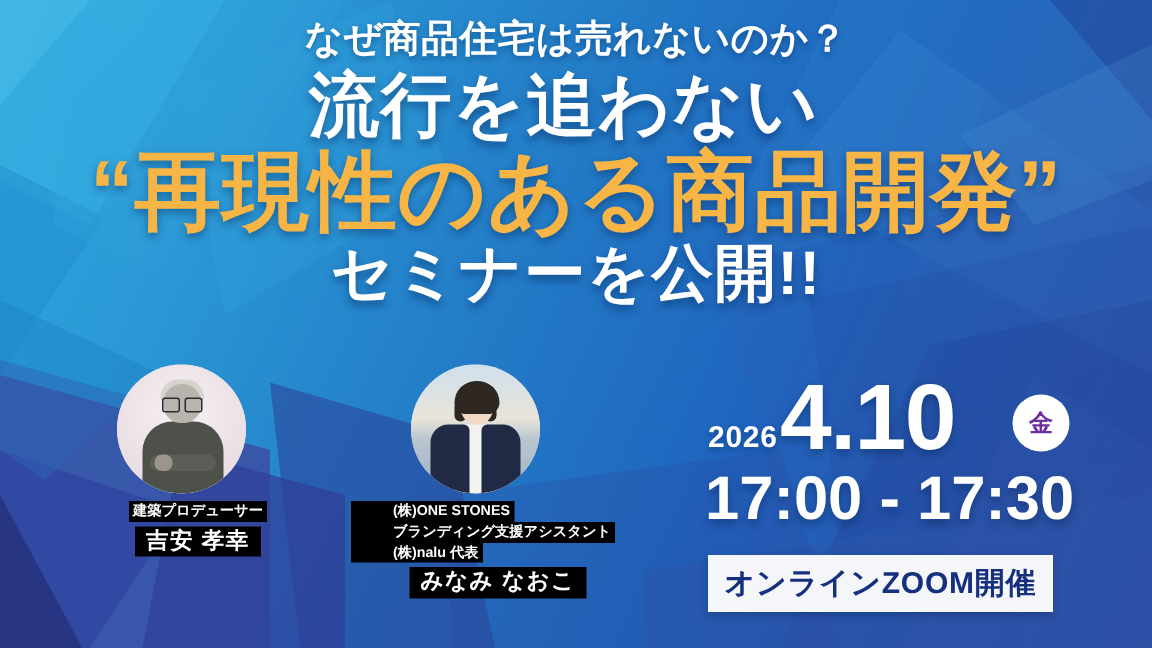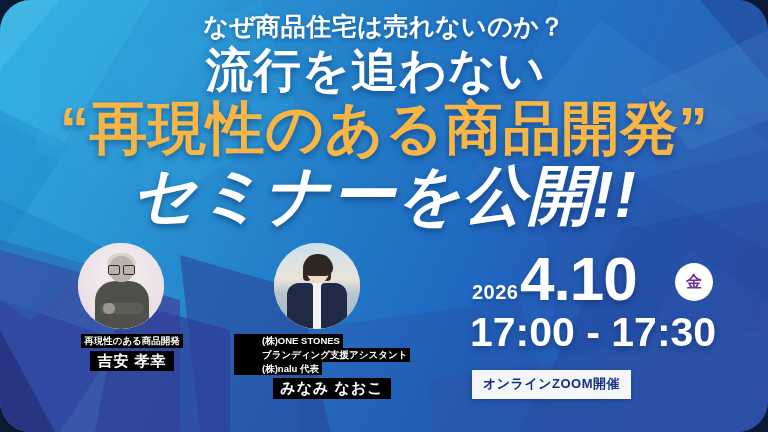--- a/index.html
+++ b/index.html
@@ -3,21 +3,20 @@
 <meta charset="utf-8">
 <style>
   html,body{margin:0;padding:0;background:#0b1a33;}
   body{font-family:"Liberation Sans","DejaVu Sans",sans-serif;}
 
   #banner{
     position:relative;
     width:768px;height:432px;
     overflow:hidden;
     background:linear-gradient(115deg,#2fa6de 0%,#2b9ad6 18%,#2279c6 46%,#1f63be 66%,#2b55ab 85%,#32499f 100%);
-    border-radius:31px;
   }
   .bgsvg{position:absolute;inset:0;width:768px;height:432px;}
 
   
   .head-wrap{
     position:absolute;left:0;top:0;width:768px;
     text-align:center;
     z-index:5;
   }
   .kicker{
@@ -43,29 +42,28 @@
     font-size:58px;
     font-weight:bold;
     color:#f6b545;
     line-height:1.07;
     letter-spacing:0.5px;
     text-shadow:0 3px 6px rgba(0,35,85,.45);
     margin:2px 0 0 0;
     white-space:nowrap;
   }
   .line-big2{
-    font-size:64px;
+    font-size:41px;
     font-weight:bold;
     color:#ffffff;
     line-height:1.07;
     letter-spacing:1px;
     text-shadow:0 3px 6px rgba(0,35,85,.5);
     margin:2px 0 0 0;
     white-space:nowrap;
-    font-style:italic;
   }
 
   
   .speakers{
     position:absolute;
     left:34px;top:243px;
     width:400px;height:189px;
     z-index:6;
   }
   .speaker{position:absolute;top:0;}
@@ -161,21 +159,21 @@
     position:absolute;left:0;top:60px;
     font-size:41px;font-weight:bold;line-height:1;
     letter-spacing:0px;
     text-shadow:0 3px 6px rgba(0,30,70,.4);
     white-space:nowrap;
   }
   .zoombadge{
     position:absolute;left:2px;top:118px;
     background:#f4f6f9;
     color:#15317e;
-    font-size:13px;font-weight:bold;
+    font-size:20px;font-weight:bold;
     padding:5px 11px 6px 11px;
     letter-spacing:0.5px;
     white-space:nowrap;
     box-shadow:0 2px 5px rgba(0,25,70,.3);
   }
 </style>
 </head>
 <body>
 
 <div id="banner">
@@ -232,21 +230,21 @@
       <div class="photo photo1">
         <div class="ph1-sky"></div>
         <div class="ph1-body"></div>
         <div class="ph1-arm"></div>
         <div class="ph1-hand"></div>
         <div class="ph1-hair"></div>
         <div class="ph1-head"></div>
         <div class="ph1-glass"></div>
       </div>
       <div class="sp-lines">
-        <div class="tag">再現性のある商品開発</div>
+        <div class="tag">建築プロデューサー</div>
       </div>
       <div class="name-tag">吉安 孝幸</div>
     </div>
 
     <div class="speaker sp2">
       <div class="photo photo2">
         <div class="ph2-sky"></div>
         <div class="ph2-shirt"></div>
         <div class="ph2-jacketL"></div>
         <div class="ph2-jacketR"></div>

